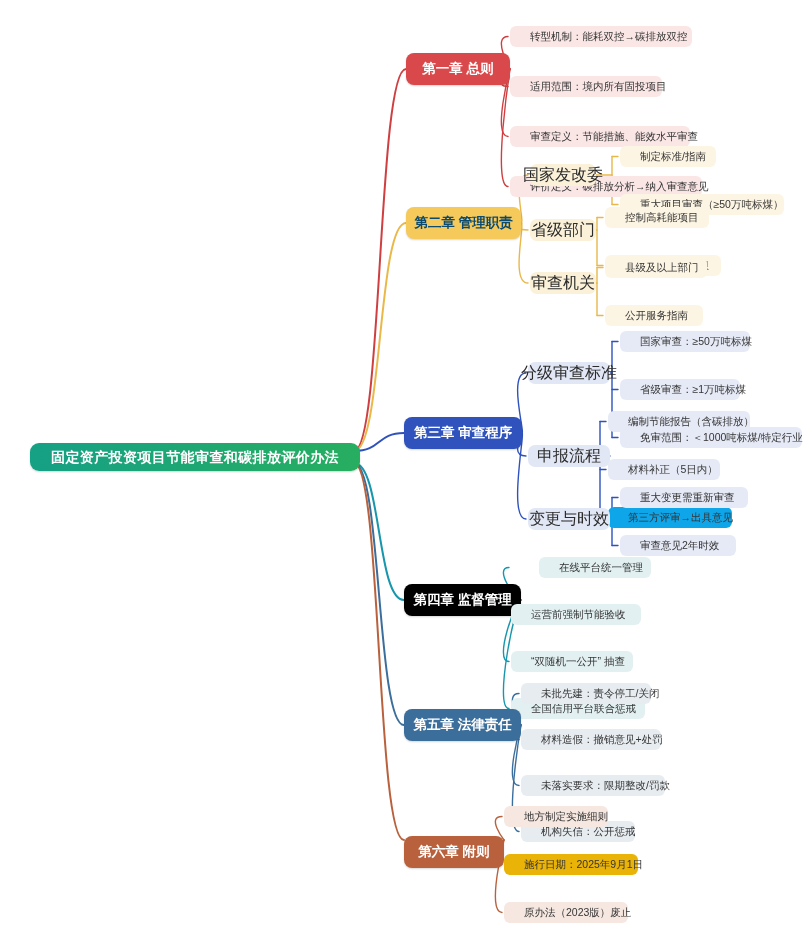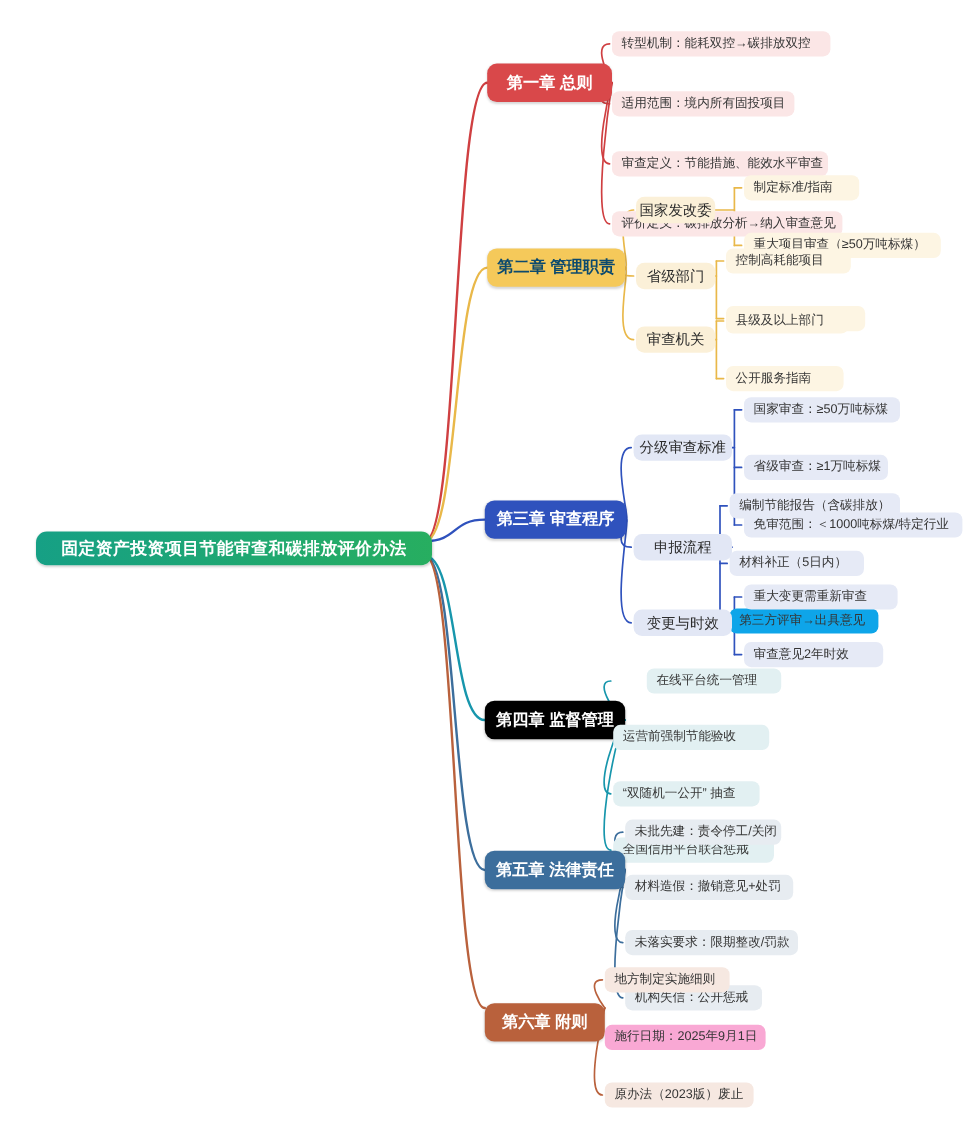--- a/index.html
+++ b/index.html
@@ -14,24 +14,24 @@
     color:#ffffff;font-weight:bold;font-size:14px;letter-spacing:.4px;
     padding:0 28px;
     box-shadow:0 1px 2px rgba(0,0,0,.18);
   }
   .chapter{
     border-radius:8px;color:#ffffff;font-weight:bold;font-size:13.5px;
     padding:0 12px;box-shadow:0 1px 2px rgba(0,0,0,.16);
   }
   .chapter.dark-text{color:#0c4a6e;}
   .sub{
-    border-radius:7px;font-size:12px;color:#2b2b2b;padding:0 18px;
+    border-radius:7px;font-size:16px;color:#2b2b2b;padding:0 18px;
   }
   .leaf{
-    border-radius:6px;font-size:10.5px;color:#353535;padding:0 8px;
+    border-radius:6px;font-size:10.5px;color:#353535;padding:0 20px;
     justify-content:flex-start;
   }
 </style>
 </head>
 <body>
 
 <div id="map">
   <svg id="links" viewBox="0 0 808 943" xmlns="http://www.w3.org/2000/svg">
       <path d="M 354 451 C 382.6 451 377.4 69 406 69" fill="none" stroke="#cf3f41" stroke-width="2" stroke-linecap="round"></path>
       <path d="M 510 69 C 510 69 492 36.5 508 36.5" fill="none" stroke="#cf3f41" stroke-width="1.4" stroke-linecap="round"></path>
@@ -121,16 +121,16 @@
       <div class="node leaf" style="left: 511px; top: 604px; width: 130px; height: 21px; line-height: 21px; background: rgb(226, 240, 242);">运营前强制节能验收</div>
       <div class="node leaf" style="left: 511px; top: 651px; width: 122px; height: 21px; line-height: 21px; background: rgb(226, 240, 242);">“双随机一公开” 抽查</div>
       <div class="node leaf" style="left: 511px; top: 698px; width: 134px; height: 21px; line-height: 21px; background: rgb(226, 240, 242);">全国信用平台联合惩戒</div>
       <div class="node chapter" style="left: 404px; top: 709px; width: 117px; height: 32px; line-height: 32px; background: rgb(60, 110, 156);">第五章 法律责任</div>
       <div class="node leaf" style="left: 521px; top: 683px; width: 130px; height: 21px; line-height: 21px; background: rgb(231, 236, 241);">未批先建：责令停工/关闭</div>
       <div class="node leaf" style="left: 521px; top: 729px; width: 140px; height: 21px; line-height: 21px; background: rgb(231, 236, 241);">材料造假：撤销意见+处罚</div>
       <div class="node leaf" style="left: 521px; top: 775px; width: 144px; height: 21px; line-height: 21px; background: rgb(231, 236, 241);">未落实要求：限期整改/罚款</div>
       <div class="node leaf" style="left: 521px; top: 821px; width: 114px; height: 21px; line-height: 21px; background: rgb(231, 236, 241);">机构失信：公开惩戒</div>
       <div class="node chapter" style="left: 404px; top: 824px; width: 100px; height: 32px; line-height: 32px; background: rgb(185, 97, 60); margin-top: 12px;">第六章 附则</div>
       <div class="node leaf" style="left: 504px; top: 806px; width: 104px; height: 21px; line-height: 21px; background: rgb(246, 232, 225);">地方制定实施细则</div>
-      <div class="node leaf" style="left: 504px; top: 854px; width: 134px; height: 21px; line-height: 21px; background: #f9a8d4;">施行日期：2025年9月1日</div>
+      <div class="node leaf" style="left: 504px; top: 854px; width: 134px; height: 21px; line-height: 21px; background: #eab308;">施行日期：2025年9月1日</div>
       <div class="node leaf" style="left: 504px; top: 902px; width: 124px; height: 21px; line-height: 21px; background: rgb(246, 232, 225);">原办法（2023版）废止</div>
     </div>
 </div>
 
 </body></html>

